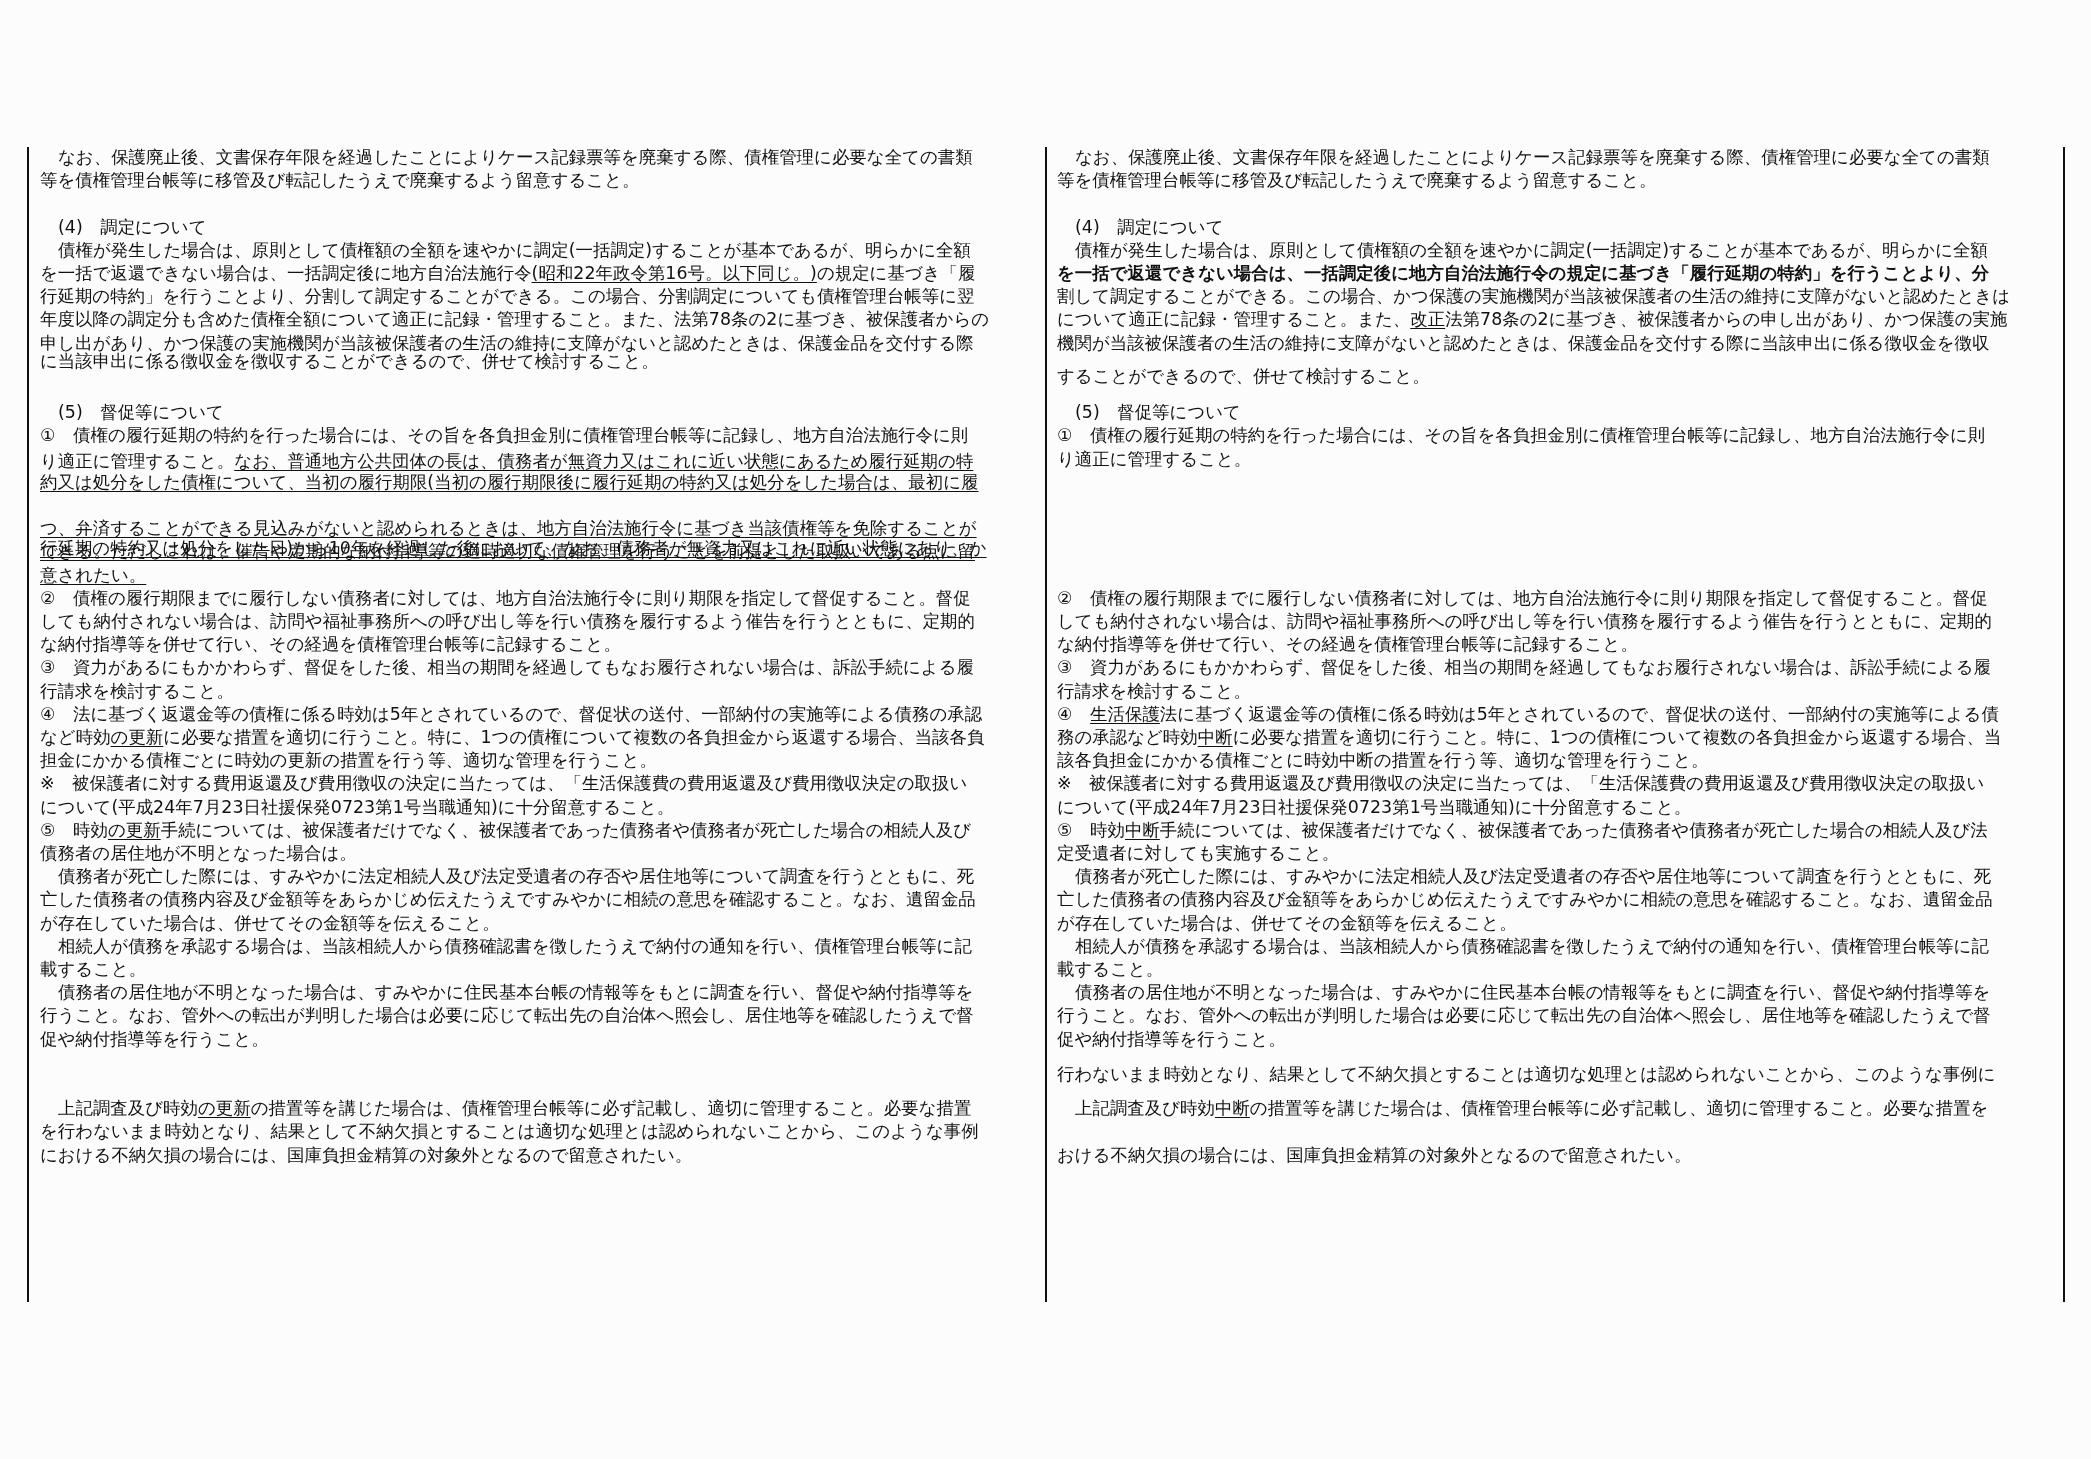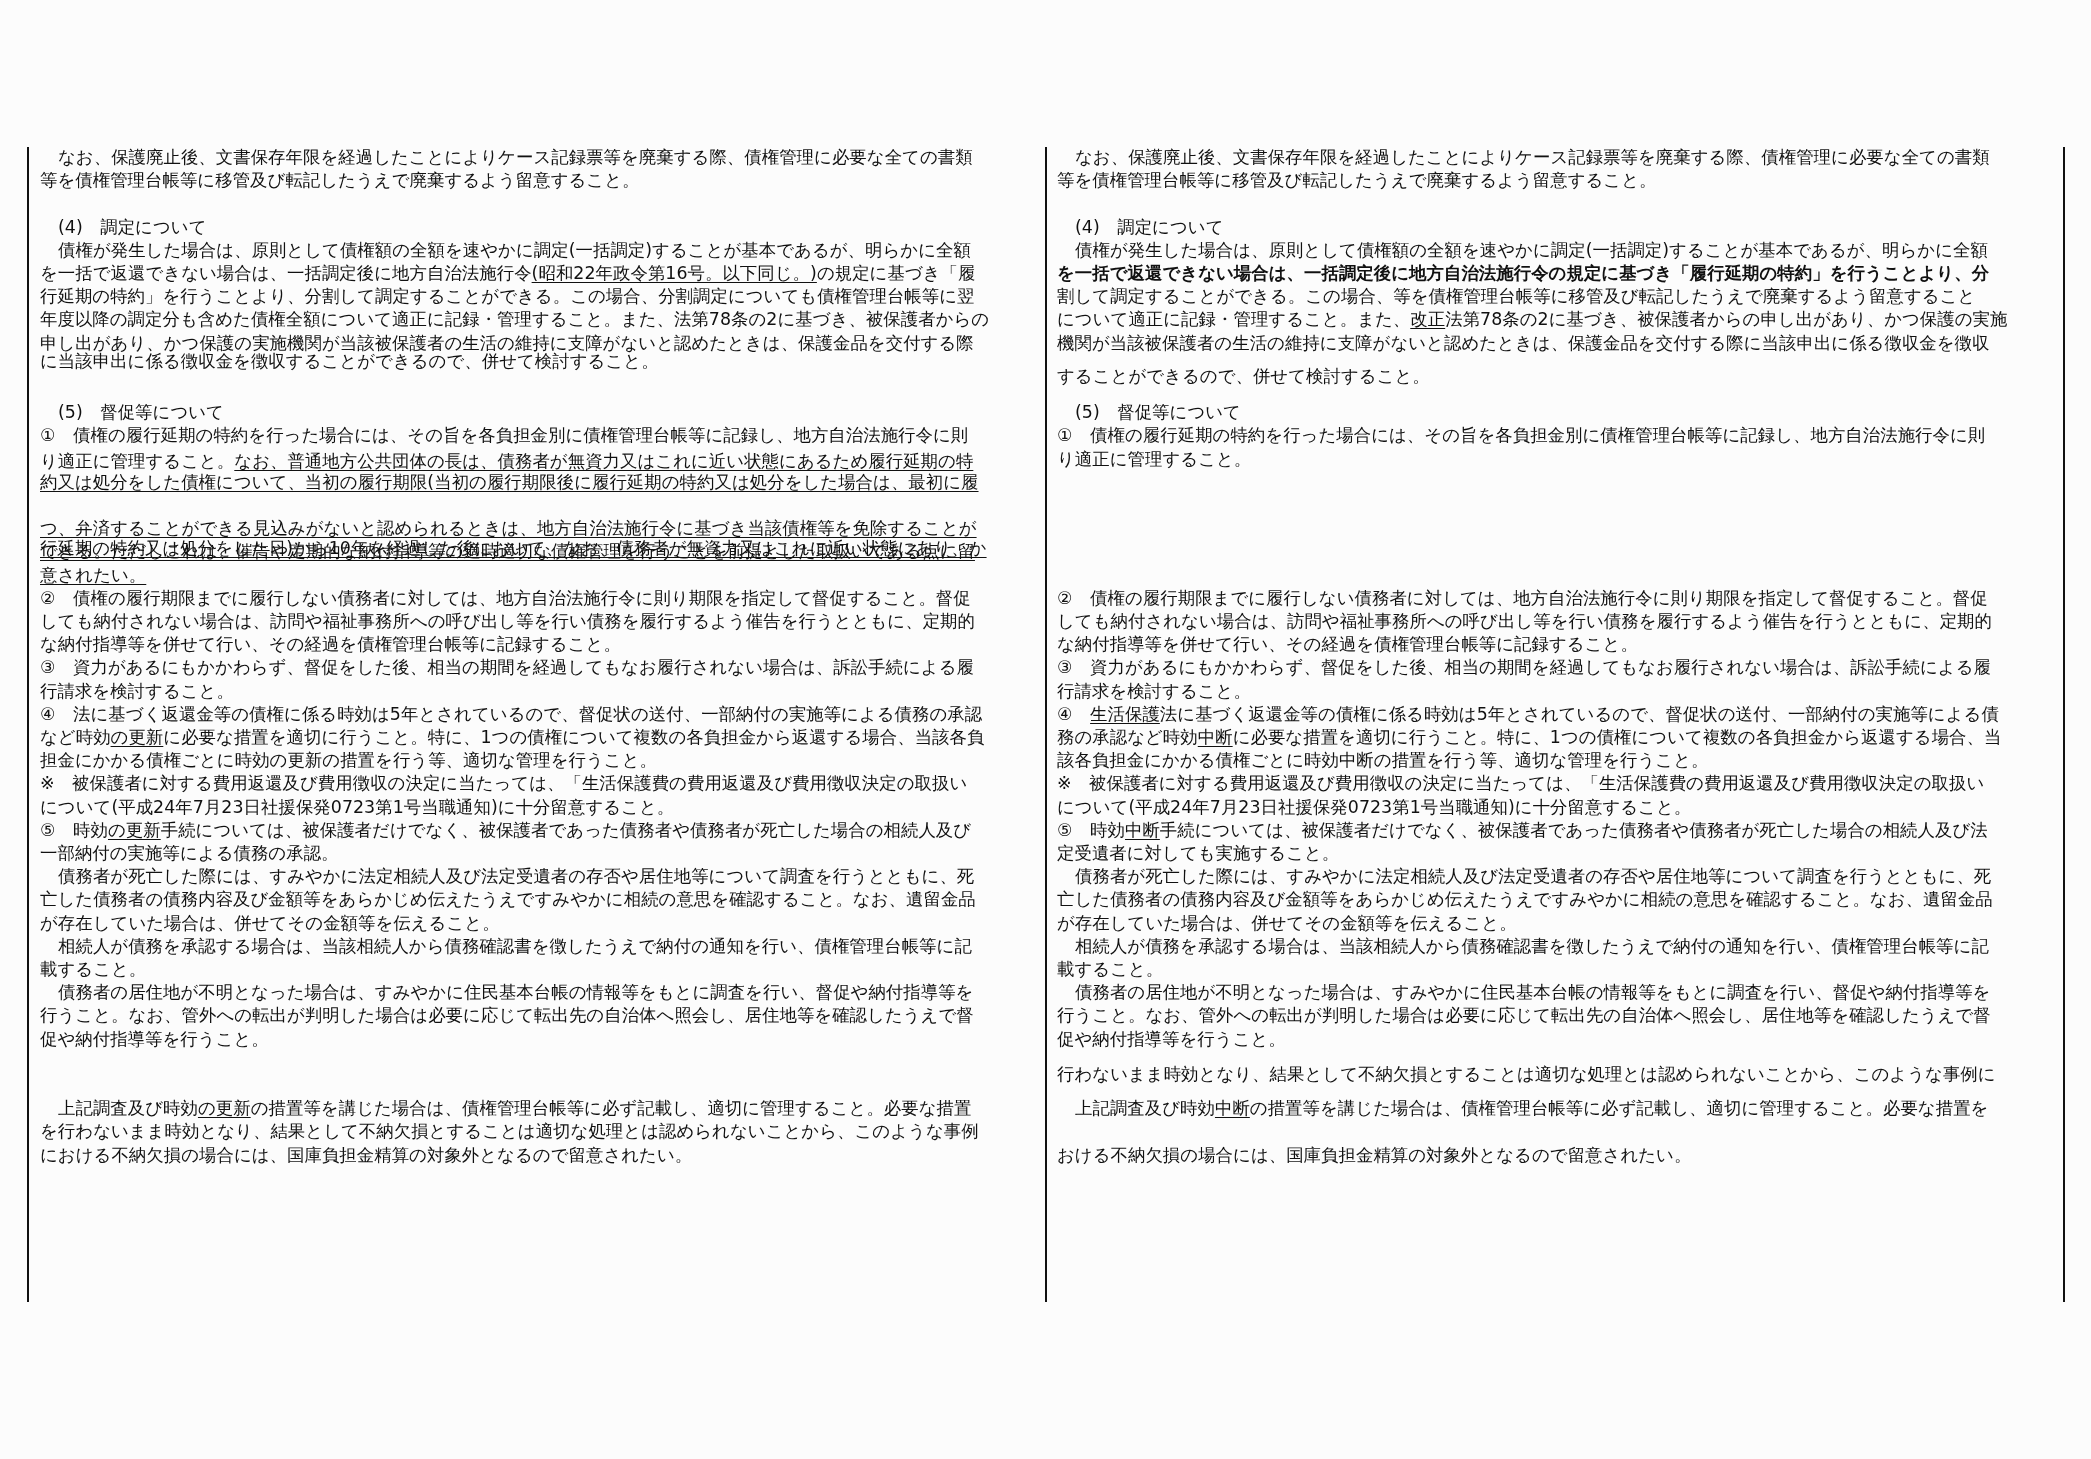--- a/index.html
+++ b/index.html
@@ -46,40 +46,40 @@
       <div class="line" style="top: 464px;"><span>しても納付されない場合は、訪問や福祉事務所への呼び出し等を行い債務を履行するよう催告を行うとともに、定期的</span></div>
       <div class="line" style="top: 487.2px;"><span>な納付指導等を併せて行い、その経過を債権管理台帳等に記録すること。</span></div>
       <div class="line" style="top: 510.4px;"><span>③　資力があるにもかかわらず、督促をした後、相当の期間を経過してもなお履行されない場合は、訴訟手続による履</span></div>
       <div class="line" style="top: 533.6px;"><span>行請求を検討すること。</span></div>
       <div class="line" style="top: 556.8px;"><span>④　法に基づく返還金等の債権に係る時効は5年とされているので、督促状の送付、一部納付の実施等による債務の承認</span></div>
       <div class="line" style="top: 580px;"><span>など時効</span><span class="u">の更新</span><span>に必要な措置を適切に行うこと。特に、1つの債権について複数の各負担金から返還する場合、当該各負</span></div>
       <div class="line" style="top: 603.2px;"><span>担金にかかる債権ごとに時効の更新の措置を行う等、適切な管理を行うこと。</span></div>
       <div class="line" style="top: 626.4px;"><span>※　被保護者に対する費用返還及び費用徴収の決定に当たっては、「生活保護費の費用返還及び費用徴収決定の取扱い</span></div>
       <div class="line" style="top: 649.6px;"><span>について(平成24年7月23日社援保発0723第1号当職通知)に十分留意すること。</span></div>
       <div class="line" style="top: 672.8px; text-align: right;"><span>⑤　時効</span><span class="u">の更新</span><span>手続については、被保護者だけでなく、被保護者であった債務者や債務者が死亡した場合の相続人及び</span></div>
-      <div class="line" style="top: 696px;"><span>一部納付の実施等による債務の承認。</span></div>
+      <div class="line" style="top: 696px;"><span>債務者の居住地が不明となった場合は。</span></div>
       <div class="line ind" style="top: 719.2px;"><span>債務者が死亡した際には、すみやかに法定相続人及び法定受遺者の存否や居住地等について調査を行うとともに、死</span></div>
       <div class="line" style="top: 742.4px;"><span>亡した債務者の債務内容及び金額等をあらかじめ伝えたうえですみやかに相続の意思を確認すること。なお、遺留金品</span></div>
       <div class="line" style="top: 765.6px;"><span>が存在していた場合は、併せてその金額等を伝えること。</span></div>
       <div class="line ind" style="top: 788.8px;"><span>相続人が債務を承認する場合は、当該相続人から債務確認書を徴したうえで納付の通知を行い、債権管理台帳等に記</span></div>
       <div class="line" style="top: 812px;"><span>載すること。</span></div>
       <div class="line ind" style="top: 835.2px;"><span>債務者の居住地が不明となった場合は、すみやかに住民基本台帳の情報等をもとに調査を行い、督促や納付指導等を</span></div>
       <div class="line" style="top: 858.4px;"><span>行うこと。なお、管外への転出が判明した場合は必要に応じて転出先の自治体へ照会し、居住地等を確認したうえで督</span></div>
       <div class="line" style="top: 881.6px;"><span>促や納付指導等を行うこと。</span></div>
       <div class="line ind" style="top: 951.2px;"><span>上記調査及び時効</span><span class="u">の更新</span><span>の措置等を講じた場合は、債権管理台帳等に必ず記載し、適切に管理すること。必要な措置</span></div>
       <div class="line" style="top: 974.4px;"><span>を行わないまま時効となり、結果として不納欠損とすることは適切な処理とは認められないことから、このような事例</span></div>
       <div class="line" style="top: 997.6px;"><span>における不納欠損の場合には、国庫負担金精算の対象外となるので留意されたい。</span></div>
     </div>
   <div class="col" id="col-right" style="left:1057px;">
       <div class="line ind" style="top: 0px;"><span>なお、保護廃止後、文書保存年限を経過したことによりケース記録票等を廃棄する際、債権管理に必要な全ての書類</span></div>
       <div class="line" style="top: 23.2px;"><span>等を債権管理台帳等に移管及び転記したうえで廃棄するよう留意すること。</span></div>
       <div class="line ind" style="top: 69.6px;"><span>(4)　調定について</span></div>
       <div class="line ind" style="top: 92.8px;"><span>債権が発生した場合は、原則として債権額の全額を速やかに調定(一括調定)することが基本であるが、明らかに全額</span></div>
       <div class="line" style="top: 116px; font-weight: bold;"><span>を一括で返還できない場合は、一括調定後に地方自治法施行令の規定に基づき「履行延期の特約」を行うことより、分</span></div>
-      <div class="line" style="top: 139.2px;"><span>割して調定することができる。この場合、等を債権管理台帳等に移管及び転記したうえで廃棄するよう留意すること</span></div>
+      <div class="line" style="top: 139.2px;"><span>割して調定することができる。この場合、かつ保護の実施機関が当該被保護者の生活の維持に支障がないと認めたときは</span></div>
       <div class="line" style="top: 162.4px;"><span>について適正に記録・管理すること。また、</span><span class="u">改正</span><span>法第78条の2に基づき、被保護者からの申し出があり、かつ保護の実施</span></div>
       <div class="line" style="top: 185.6px;"><span>機関が当該被保護者の生活の維持に支障がないと認めたときは、保護金品を交付する際に当該申出に係る徴収金を徴収</span></div>
       <div class="line" style="top: 219px;"><span>することができるので、併せて検討すること。</span></div>
       <div class="line ind" style="top: 255.2px;"><span>(5)　督促等について</span></div>
       <div class="line" style="top: 278.4px;"><span>①　債権の履行延期の特約を行った場合には、その旨を各負担金別に債権管理台帳等に記録し、地方自治法施行令に則</span></div>
       <div class="line" style="top: 301.6px;"><span>り適正に管理すること。</span></div>
       <div class="line" style="top: 440.8px;"><span>②　債権の履行期限までに履行しない債務者に対しては、地方自治法施行令に則り期限を指定して督促すること。督促</span></div>
       <div class="line" style="top: 464px;"><span>しても納付されない場合は、訪問や福祉事務所への呼び出し等を行い債務を履行するよう催告を行うとともに、定期的</span></div>
       <div class="line" style="top: 487.2px;"><span>な納付指導等を併せて行い、その経過を債権管理台帳等に記録すること。</span></div>
       <div class="line" style="top: 510.4px;"><span>③　資力があるにもかかわらず、督促をした後、相当の期間を経過してもなお履行されない場合は、訴訟手続による履</span></div>

